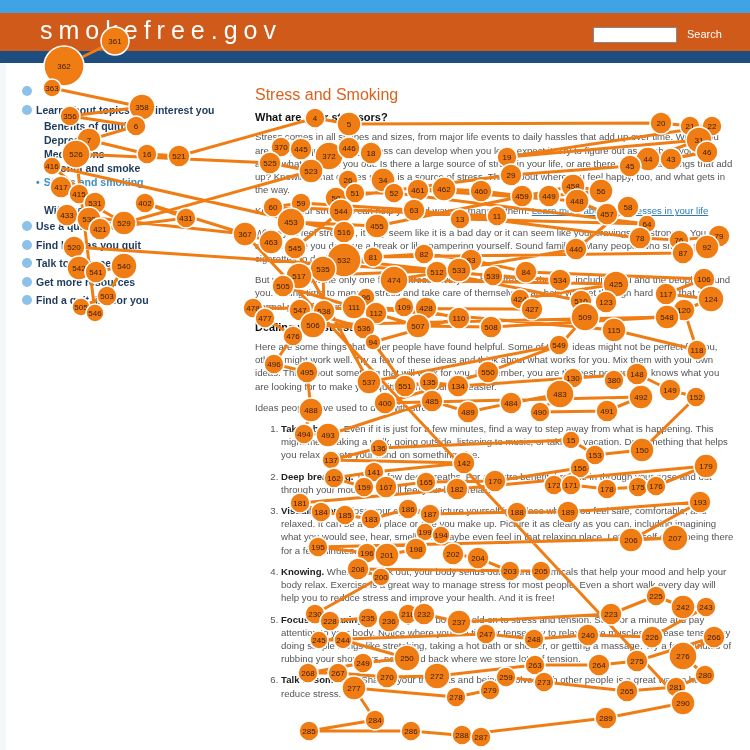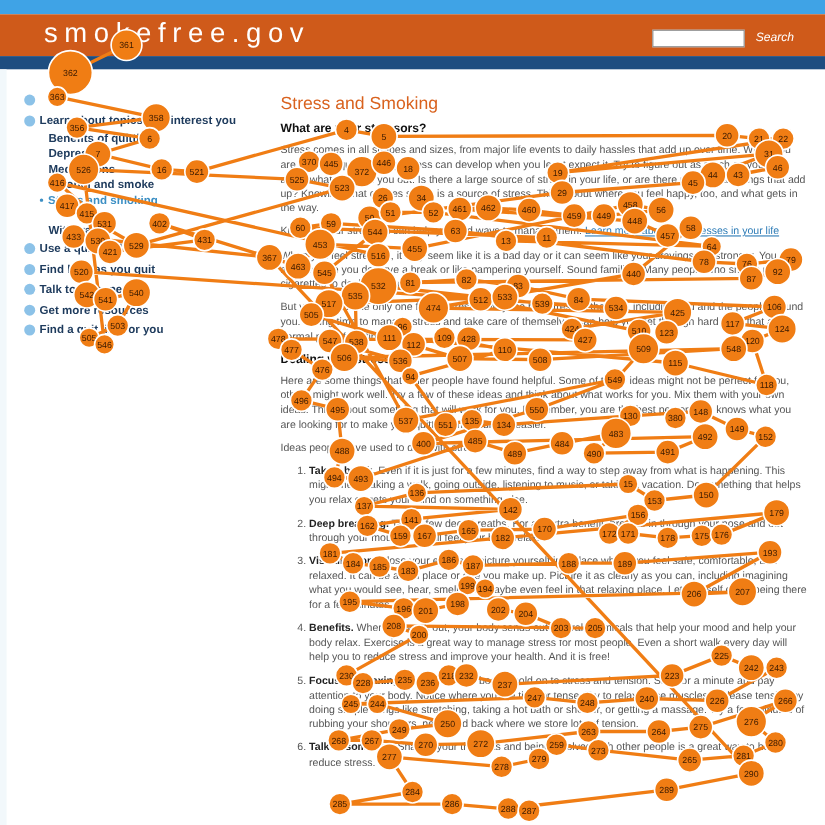--- a/index.html
+++ b/index.html
@@ -2,21 +2,21 @@
 <html><head>
 <meta charset="utf-8">
 <style>
   html, body { margin:0; padding:0; }
   body { width:750px; height:750px; overflow:hidden; position:relative; background:#ffffff; font-family:"Liberation Sans", sans-serif; }
   .topbar { position:absolute; left:0; top:0; width:750px; height:13px; background:#3fa3e6; }
   .header { position:absolute; left:0; top:13px; width:750px; height:38px; background:#cf5a1a; }
   .subbar { position:absolute; left:0; top:51px; width:750px; height:12px; background:#1e4d80; }
   .logo { position:absolute; left:40px; top:16px; color:#fff; font-size:25px; letter-spacing:6px; font-family:"Liberation Sans", sans-serif; }
   .search-input { position:absolute; left:593px; top:27px; width:82px; height:14px; border:1px solid #888; background:#fff; padding:0; }
-  .search-btn { position:absolute; left:687px; top:28px; color:#fff; font-size:11px; background:none; border:none; padding:0; cursor:pointer; font-family:"Liberation Sans", sans-serif;font-style:italic; }
+  .search-btn { position:absolute; left:687px; top:28px; color:#fff; font-size:11px; background:none; border:none; padding:0; cursor:pointer; font-family:"Liberation Sans", sans-serif; }
   .leftedge { position:absolute; left:0; top:63px; width:6px; height:687px; background:#f2f8fb; }
   .sidebar { position:absolute; left:22px; top:82px; width:220px; font-size:10.5px; color:#1d3a5c; font-weight:bold; }
   .side-item { position:relative; height:18.5px; line-height:18.5px; padding-left:14px; white-space:nowrap; }
   .side-item .dot { position:absolute; left:0; top:4px; width:10px; height:10px; border-radius:50%; background:#8cc2e8; }
   .side-sub { height:14px; line-height:14px; padding-left:22px; white-space:nowrap; }
   .side-sub.active { color:#3c8fc4; }
   .side-sub.active::before { content:"•"; margin-left:-8px; margin-right:4px; color:#3c8fc4; }
   .main { position:absolute; left:255px; top:88px; width:480px; color:#555; font-size:9.6px; line-height:13.2px; }
   .page-title { color:#d9621e; font-size:16px; font-weight:normal; margin:0 0 10px 0; }
   .h2 { color:#111; font-size:11px; font-weight:bold; margin:0 0 6px 0; }
@@ -85,21 +85,21 @@
   </p>
   <p class="para">When you feel stressed, it may seem like it is a bad day or it can seem like your cravings are stronger. You may also feel like you deserve a break or like pampering yourself. Sound familiar? Many people who smoke use cigarettes to deal with stress.</p>
   <p class="para">But you are not the only one facing stress. Everyone has stress in their life, including you and the people around you. Taking time to manage stress and take care of themselves can help you get through hard days that are a normal part of quitting.</p>
   <h2 class="h2">Dealing with stress</h2>
   <p class="para">Here are some things that other people have found helpful. Some of these ideas might not be perfect for you, others might work well. Try a few of these ideas and think about what works for you. Mix them with your own ideas. Think about something that will work for you. Remember, you are the best person who knows what you are looking for to make your quitting and your day easier.</p>
   <p class="para">Ideas people have used to deal with stress:</p>
   <ol class="ideas">
     <li><b>Take a break.</b><span> Even if it is just for a few minutes, find a way to step away from what is happening. This might mean taking a walk, going outside, listening to music, or taking a vacation. Do something that helps you relax or gets your mind on something else.</span></li>
     <li><b>Deep breathing.</b><span> Take a few deep breaths. For an extra benefit, breathe in through your nose and out through your mouth. You will feel your body relax.</span></li>
     <li><b>Visualization.</b><span> Close your eyes and picture yourself in a place where you feel safe, comfortable, and relaxed. It can be a real place or one you make up. Picture it as clearly as you can, including imagining what you would see, hear, smell, and maybe even feel in that relaxing place. Let yourself enjoy being there for a few minutes.</span></li>
-    <li><b>Benefits.</b><span> When you work out, your body sends out natural chemicals that help your mood and help your body relax. Exercise is a great way to manage stress for most people. Even a short walk every day will help you to reduce stress and improve your health. And it is free!</span></li>
+    <li><b>Knowing.</b><span> When you work out, your body sends out natural chemicals that help your mood and help your body relax. Exercise is a great way to manage stress for most people. Even a short walk every day will help you to reduce stress and improve your health. And it is free!</span></li>
     <li><b>Focus on relaxing your body.</b><span> Our bodies hold on to stress and tension. Stop for a minute and pay attention to your body. Notice where you are tight or tense. Try to relax those muscles. Release tension by doing simple things like stretching, taking a hot bath or shower, or getting a massage. Try a few minutes of rubbing your shoulders, neck, and back where we store lots of tension.</span></li>
     <li><b>Talk to someone.</b><span> Sharing your thoughts and being involved with other people is a great way to help reduce stress.</span></li>
   </ol>
 </main>
 
 <svg class="overlay" id="gaze-overlay" width="750" height="750" viewBox="0 0 750 750">
     <polyline points="115,41 64,66 52,88 142,107 70,116 136,126 89,140 147,154 179,156 315,118 349,124 661,123 690,126 712,126 507,157 699,140 648,159 671,159 707,152 630,166 511,175 336,198 355,193 394,193 647,224 460,219 497,216 273,207 301,203 414,210 640,238 679,240 719,236 707,247 683,253 373,257 424,254 471,260 526,272 704,279 666,294 711,299 684,310 697,350 614,330 354,307 376,313 404,307 459,318 373,342 405,386 429,382 458,386 573,378 637,374 670,390 696,397 642,450 595,455 571,440 379,448 331,460 464,463 374,472 334,478 364,487 386,487 426,482 495,481 580,468 554,485 571,485 607,489 638,487 656,486 706,466 457,489 300,503 321,512 345,515 371,519 408,509 430,514 517,512 568,512 700,502 631,540 675,538 318,547 367,553 387,555 416,549 425,532 441,535 453,554 478,558 510,571 541,571 358,569 381,577 315,614 330,621 368,618 389,621 408,614 424,614 459,622 611,614 656,596 683,607 706,607 652,637 588,635 534,639 486,634 319,640 343,640 407,658 363,663 308,673 338,673 387,677 437,676 535,665 599,665 637,661 714,637 683,656 705,675 676,687 627,691 544,682 506,677 490,690 456,697 354,688 375,720 309,731 411,731 481,737 462,735 606,718 683,703 245,234 67,215 89,219 100,229 186,218 145,203 271,242 291,222 377,226 573,186 601,191 549,196 522,196 481,191 444,189 418,190 577,201 607,214 628,207 576,249 394,280 616,284 520,299 532,309 253,308 265,318 293,336 274,364 307,372 311,410 304,434 328,435 432,401 468,412 511,403 560,394 540,412 607,411 641,397 385,403 488,372 560,345 585,317 581,301 437,272 459,270 299,276 283,286 418,326 491,327 667,317 313,325 364,328 300,310 324,311 323,269 344,260 493,276 560,280 74,247 79,268 96,272 124,266 107,296 81,307 95,313 76,154 270,163 311,171 124,223 61,187 79,194 95,203 52,166 344,232 341,211 295,248 369,382 559,345" fill="none" stroke="#f07d14" stroke-width="3" stroke-linejoin="round"></polyline>
     <g>
       <circle cx="115" cy="41" r="14" fill="#f07d14" stroke="#ffffff" stroke-width="1.5"></circle>
       <text x="115" y="44" text-anchor="middle" font-size="8" fill="#3a1a00" font-family="Liberation Sans, sans-serif">361</text>

